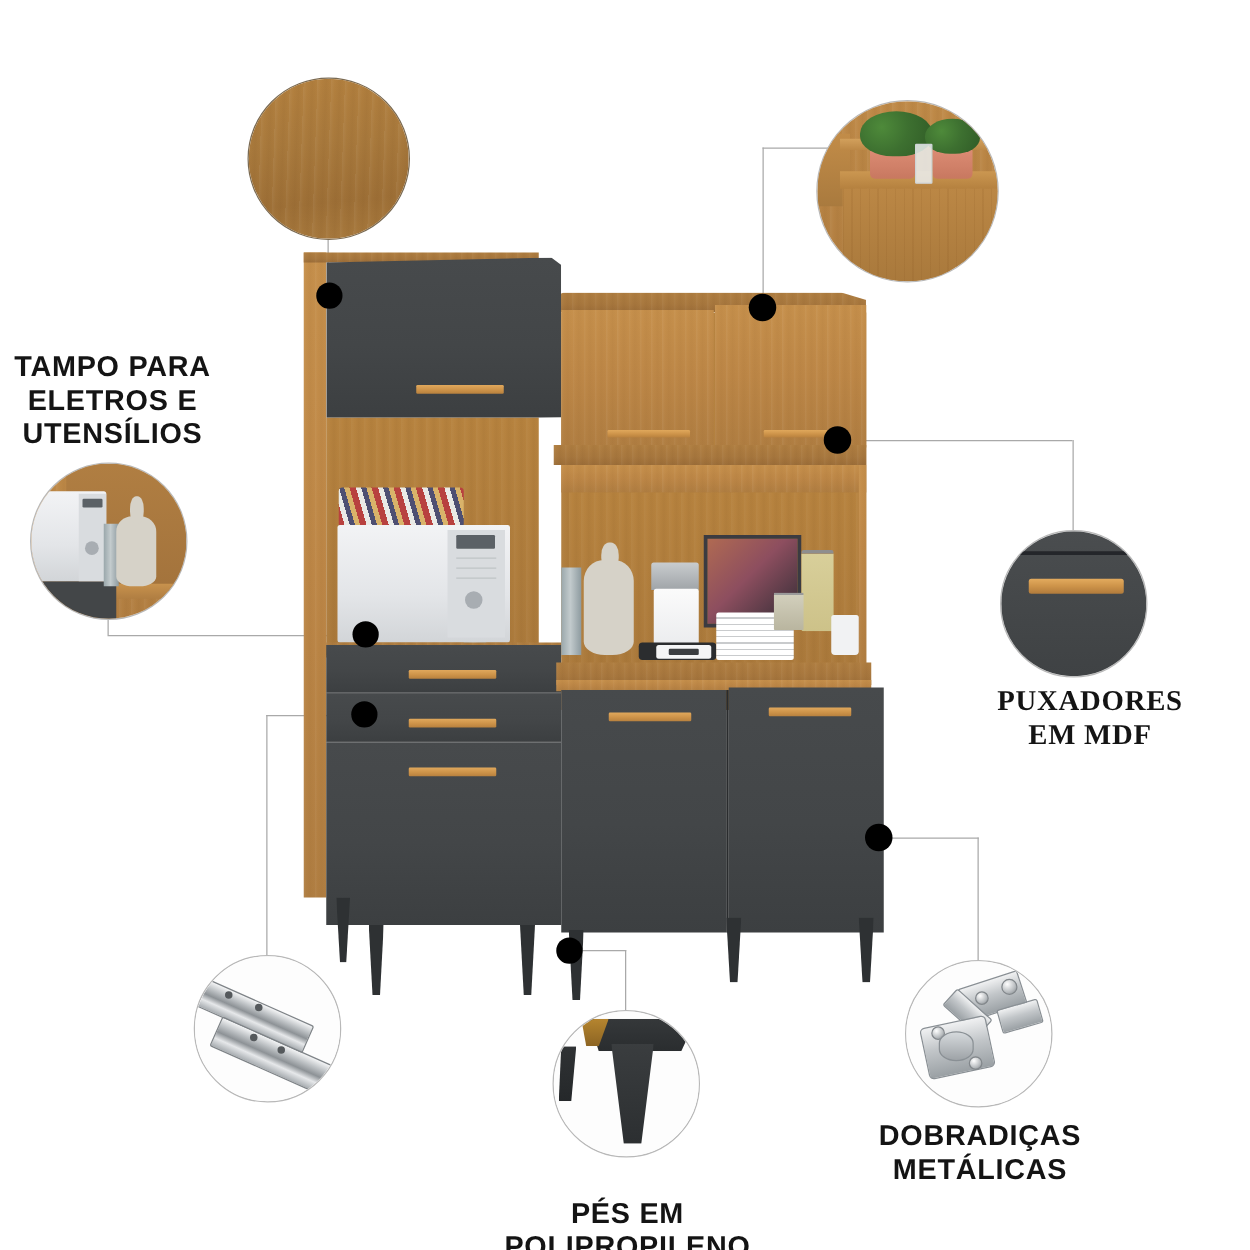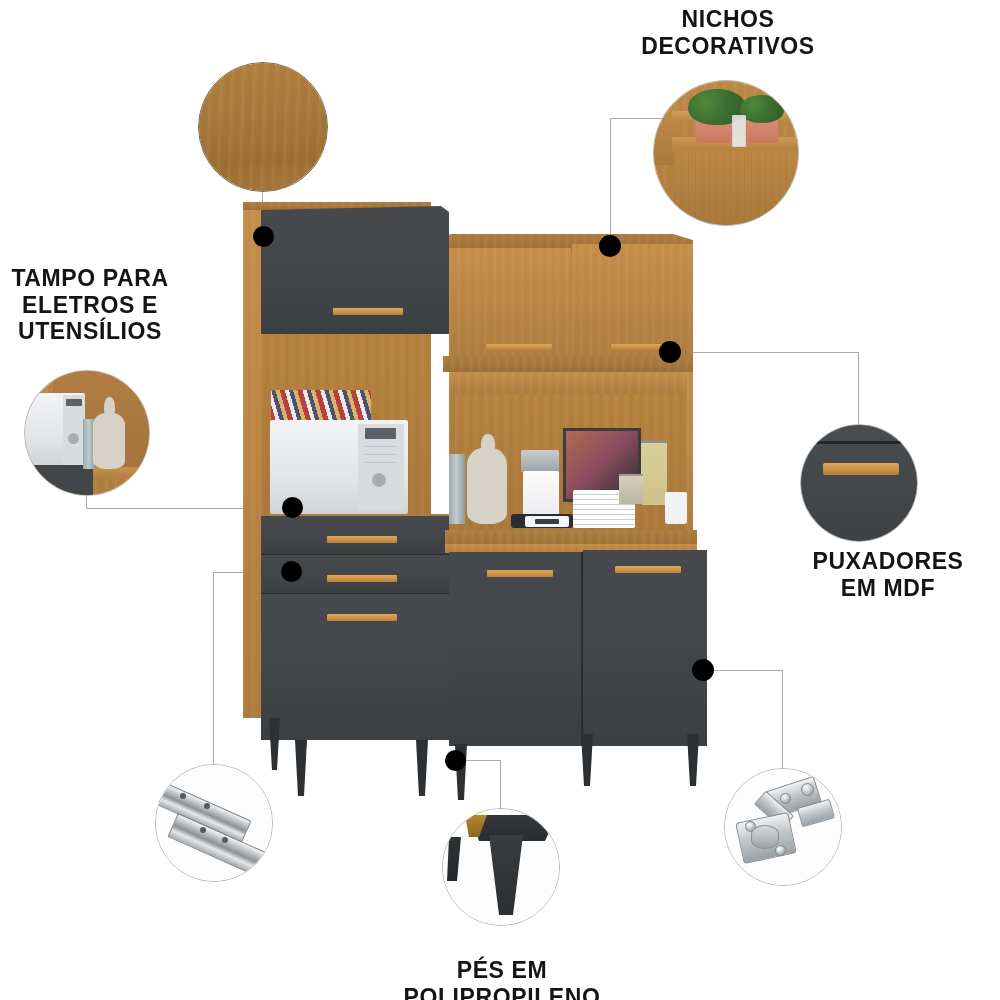--- a/index.html
+++ b/index.html
@@ -495,28 +495,28 @@
 
   <div class="dot" style="left:253px; top:226px; width:21px; height:21px;"></div>
   <div class="dot" style="left:599px; top:235px; width:22px; height:22px;"></div>
   <div class="dot" style="left:282px; top:497px; width:21px; height:21px;"></div>
   <div class="dot" style="left:659px; top:341px; width:22px; height:22px;"></div>
   <div class="dot" style="left:281px; top:561px; width:21px; height:21px;"></div>
   <div class="dot" style="left:445px; top:750px; width:21px; height:21px;"></div>
   <div class="dot" style="left:692px; top:659px; width:22px; height:22px;"></div>
 
 
-  <div class="callout-label" style="left:612px; top:6px; width:232px;">NICHOS
-DECORATIVOS</div>
-
-  <div class="callout-label" style="left:0px; top:265px; width:180px;">TAMPO PARA
+
+  <div class="callout-label" style="left:0px; top:280px; width:180px;">TAMPO PARA
 ELETROS E
 UTENSÍLIOS</div>
 
-  <div class="callout-label" style="left:776px; top:548px; width:224px;">PUXADORES
+  <div class="callout-label" style="left:760px; top:548px; width:224px;font-family:Liberation Serif, serif;">PUXADORES
 EM MDF</div>
 
 
   <div class="callout-label" style="left:388px; top:957px; width:228px;">PÉS EM
 POLIPROPILENO</div>
 
+  <div class="callout-label" style="left:672px; top:895px; width:224px;">DOBRADIÇAS
+METÁLICAS</div>
 
 </div>
 
 </body></html>

